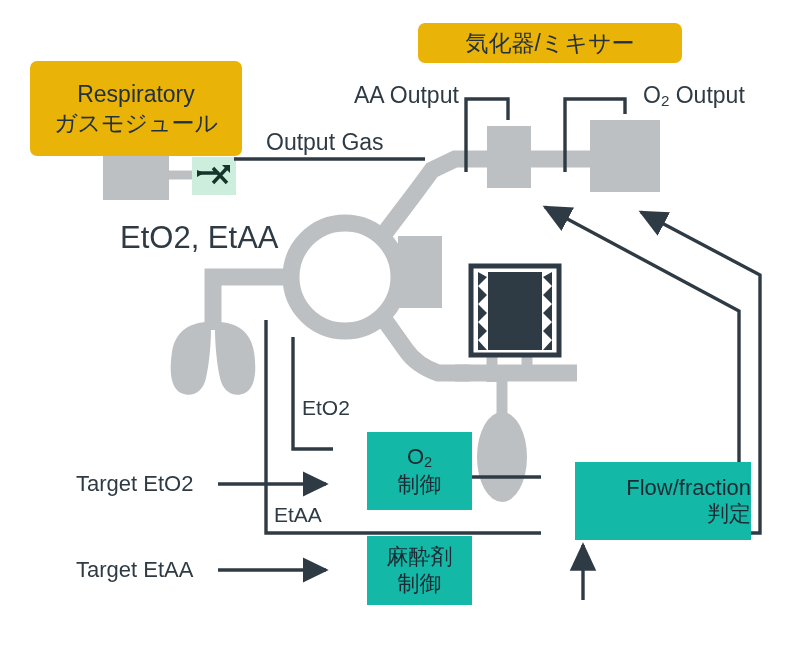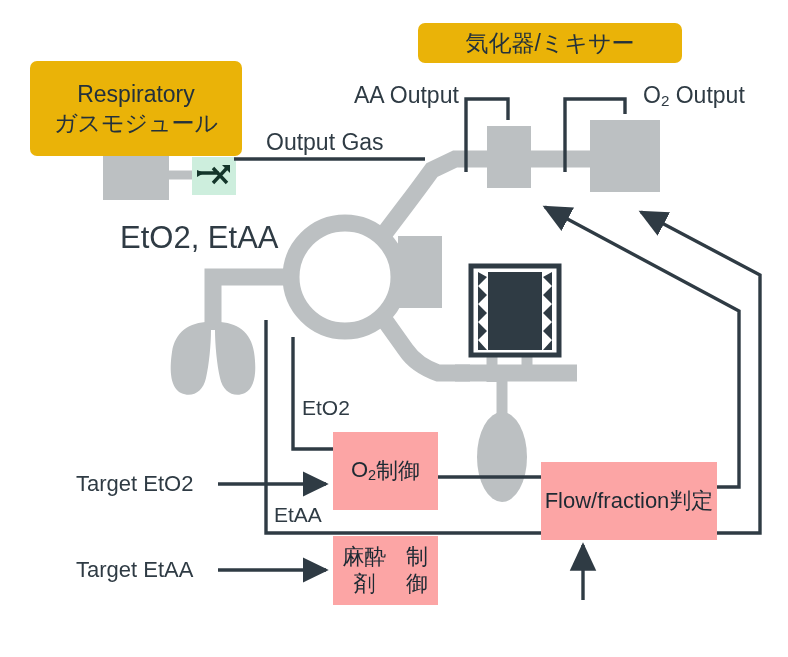--- a/index.html
+++ b/index.html
@@ -37,28 +37,29 @@
     text-align: right;
     line-height: 1.22;
     display: flex;
     align-items: center;
     justify-content: center;
     flex-direction: column;
     border-radius: 7px;
   }
   .proc-box {
     position: absolute;
-    background: #fca5a5;
+    background: #14b8a6;
     color: #1d2a33;
     text-align: center;
     line-height: 1.2;
     display: flex;
     align-items: center;
     justify-content: center;
-    flex-direction: row;
+    flex-direction: column;
+    margin-left: 34px;
   }
   .proc-box span, .hdr-box span { display: block; }
   sub { font-size: 0.66em; vertical-align: -0.22em; }
 </style>
 </head>
 <body>
 
 <div id="canvas">
 
   <svg id="diagram-svg" viewBox="0 0 788 657">
@@ -163,21 +164,21 @@
   <div class="proc-box" style="left:333px; top:432px; width:105px; height:78px; font-size:22px;">
     <span>O<sub>2</sub></span>
     <span>制御</span>
   </div>
 
   <div class="proc-box" style="left:333px; top:536px; width:105px; height:69px; font-size:22px;">
     <span>麻酔剤</span>
     <span>制御</span>
   </div>
 
-  <div class="proc-box" style="left:541px; top:462px; width:176px; height:78px; font-size:22px;">
+  <div class="proc-box" style="left:541px; top:462px; width:176px; height:78px; font-size:22px;align-items:flex-end;">
     <span>Flow/fraction</span>
     <span>判定</span>
   </div>
 
   <div class="lbl" style="left:334px; top:82px; font-size:23px;margin-left:20px;">AA Output</div>
 
   <div class="lbl" style="left:643px; top:82px; font-size:23px;">O<sub>2</sub> Output</div>
 
   <div class="lbl" style="left:266px; top:129px; font-size:23px;">Output Gas</div>
 

